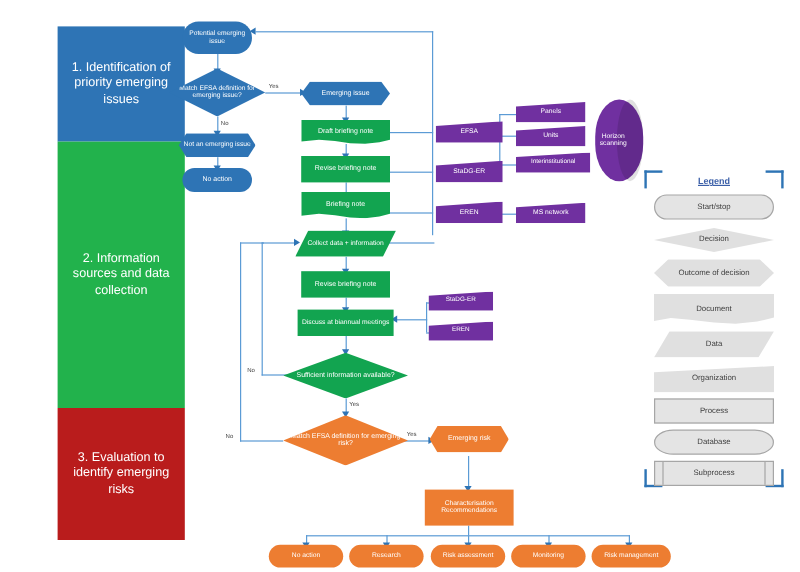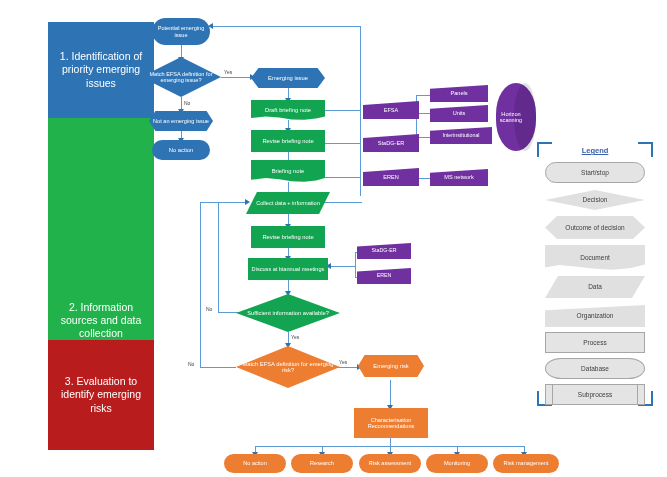--- a/index.html
+++ b/index.html
@@ -10,21 +10,21 @@
   
   .node{position:absolute;display:flex;align-items:center;justify-content:center;
         text-align:center;color:#fff;line-height:1.08;box-sizing:border-box;}
   .node span{display:block;padding:0 2px;}
 
   
   .phase{position:absolute;left:48px;width:106px;display:flex;align-items:center;
          justify-content:center;text-align:center;color:#fff;font-weight:normal;
          font-size:10.5px;line-height:1.25;box-sizing:border-box;padding:0 5px;}
   .phase.blue{background:#2e74b5;}
-  .phase.green{background:#22b24c;align-items:flex-end;}
+  .phase.green{background:#22b24c;}
   .phase.orange{background:#b91c1c;}
 
   
   .term{border-radius:999px;}                       
   .proc{}                                            
   .hexa{clip-path:polygon(10% 0,90% 0,100% 50%,90% 100%,10% 100%,0 50%);}
   .diam{clip-path:polygon(50% 0,100% 50%,50% 100%,0 50%);}
   .para{clip-path:polygon(13% 0,100% 0,87% 100%,0 100%);}
 
   .blueN{background:#2e74b5;}

